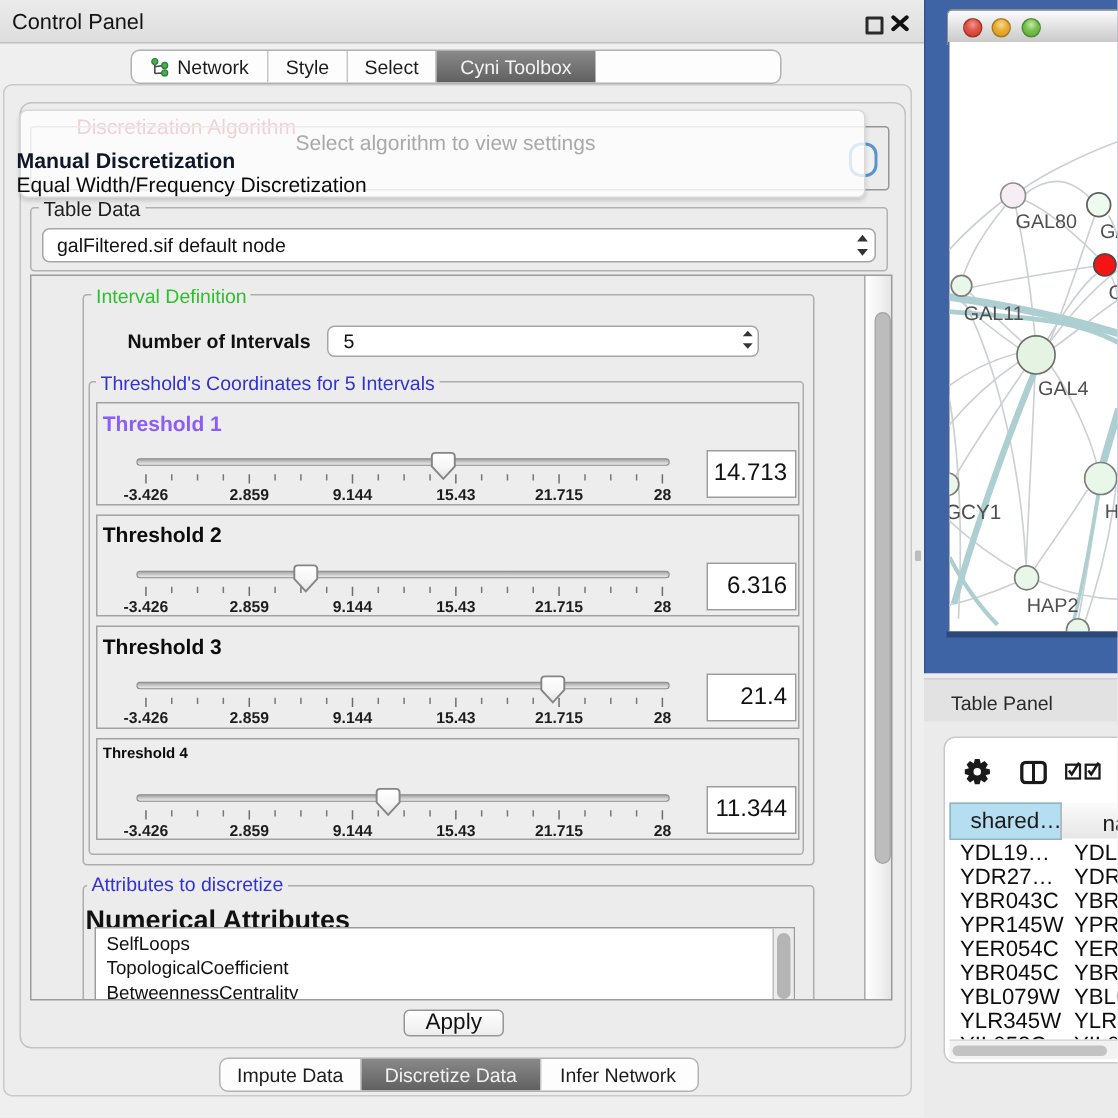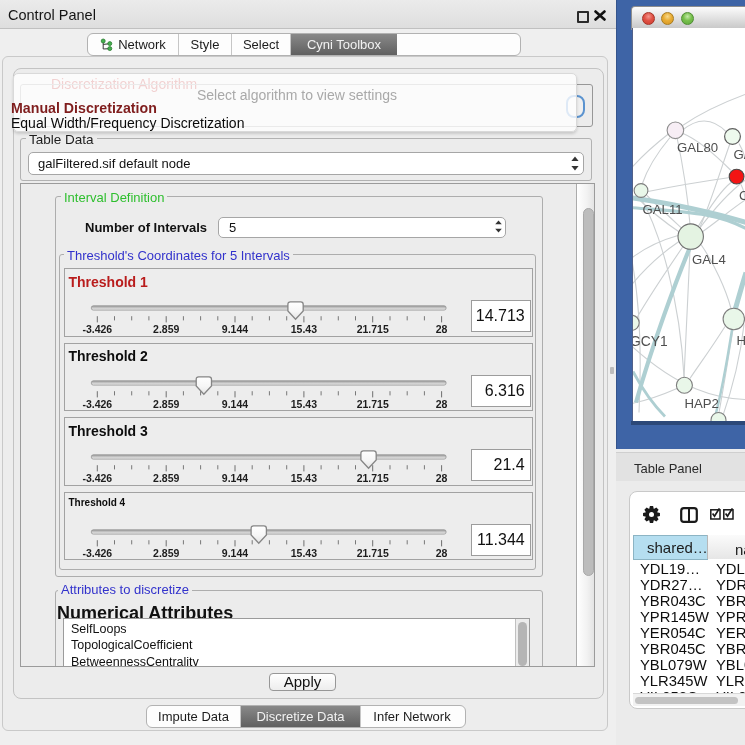--- a/index.html
+++ b/index.html
@@ -72,21 +72,21 @@
   <div class="combo" style="left:197px;top:33px;width:286px;height:19px;line-height:19px;"><span style="padding-left:10px;">5</span></div>
   <svg class="abs" style="left:473px;top:36px;" width="9" height="13" viewBox="0 0 9 13">
     <path d="M4.5,0.5 L7.8,4.2 L1.2,4.2 Z" fill="#333"></path>
     <path d="M4.5,12.5 L7.8,8.8 L1.2,8.8 Z" fill="#333"></path>
   </svg>
 
   <div class="abs" style="left:38px;top:70px;width:475px;height:314px;border:1px solid #adadad;border-radius:3px;"></div>
   <div class="grouplabel" style="left:43px;top:64.5px;color:#3232cc;">Threshold's Coordinates for 5 Intervals</div>
 
   <div class="tbox" style="left:42.5px;top:84px;width:467px;height:66.5px;">
-    <div class="abs" style="left:4px;top:4.5px;font-size:14px;font-weight:bold;color:#b91c1c;">Threshold 1</div>
+    <div class="abs" style="left:4px;top:4.5px;font-size:14px;font-weight:bold;color:#8b5cf6;">Threshold 1</div>
     <svg class="abs" style="left:0;top:0;" width="467" height="66.5" viewBox="0 0 467 66.5" font-family="Liberation Sans, sans-serif">
       <defs>
         <linearGradient id="tg0" x1="0" y1="0" x2="0" y2="1">
           <stop offset="0" stop-color="#9a9a9a"></stop>
             <stop offset="0.5" stop-color="#c9c9c9"></stop>
             <stop offset="1" stop-color="#efefef"></stop>
         </linearGradient>
         <linearGradient id="th0" x1="0" y1="0" x2="0" y2="1">
           <stop offset="0" stop-color="#ffffff"></stop>
             <stop offset="0.55" stop-color="#f6f6f6"></stop>
@@ -287,21 +287,21 @@
 <div class="tabbar" style="left:146px;top:705px;width:318px;">
   <div class="cell" style="width:93px;">Impute Data</div>
   <div class="cell sel" style="width:119px;">Discretize Data</div>
   <div class="cell" style="width:102px;">Infer Network</div>
 </div>
 
 <div class="abs" style="left:20px;top:83.5px;width:571px;height:41px;border:1px solid #979797;border-radius:3px;"></div>
 <div class="abs" style="left:566px;top:95px;width:15px;height:18.5px;border:2.8px solid #5b93cf;border-radius:8px;background:#f0f0f0;"></div>
 <div class="abs" style="left:13px;top:72.5px;width:562px;height:57px;background:rgba(255,255,255,0.8);border:1px solid #d9d9d9;border-radius:5px;box-shadow:0 2px 3px rgba(0,0,0,0.15);"></div>
 <div class="abs" style="left:14px;top:86.5px;width:566px;text-align:center;font-size:14px;color:#a9a9a9;">Select algorithm to view settings</div>
-<div class="abs" style="left:11px;top:100px;font-size:14.2px;font-weight:bold;color:#7f1d1d;">Manual Discretization</div>
+<div class="abs" style="left:11px;top:100px;font-size:14.2px;font-weight:bold;color:#0f172a;">Manual Discretization</div>
 <div class="abs" style="left:11px;top:114.5px;font-size:14px;color:#0a0a0a;">Equal Width/Frequency Discretization</div>
 
 <div class="abs" style="left:616px;top:0;width:129px;height:449px;background:#3e64a6;border-left:1px solid #35548c;"></div>
 
 <div class="abs" style="left:631px;top:6px;width:114px;height:21.5px;background:linear-gradient(#fcfcfc,#c7c7c7);border:1px solid #8e8e8e;border-radius:4px 0 0 0;border-right:none;"></div>
 <div class="abs" style="left:641.5px;top:11.8px;width:11px;height:11px;border-radius:50%;background:radial-gradient(circle at 50% 32%, #f3948c 0%, #e05245 45%, #cf3a2e 100%);border:0.5px solid #a33327;"></div>
 <div class="abs" style="left:661.3px;top:11.8px;width:11px;height:11px;border-radius:50%;background:radial-gradient(circle at 50% 32%, #f7d98c 0%, #e8ac33 45%, #d69422 100%);border:0.5px solid #a87c1e;"></div>
 <div class="abs" style="left:681.3px;top:11.8px;width:11px;height:11px;border-radius:50%;background:radial-gradient(circle at 50% 32%, #c4e9a8 0%, #77c04c 45%, #5da83c 100%);border:0.5px solid #4f8c33;"></div>
 
 <div class="abs" style="left:631.5px;top:27.5px;width:113.5px;height:393px;background:#fff;border-left:1.5px solid #51618a;"></div>

